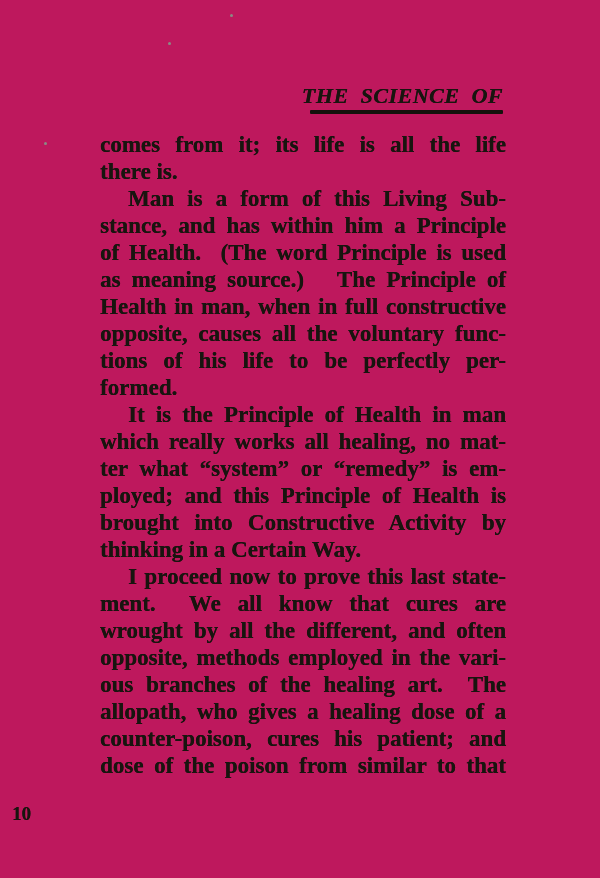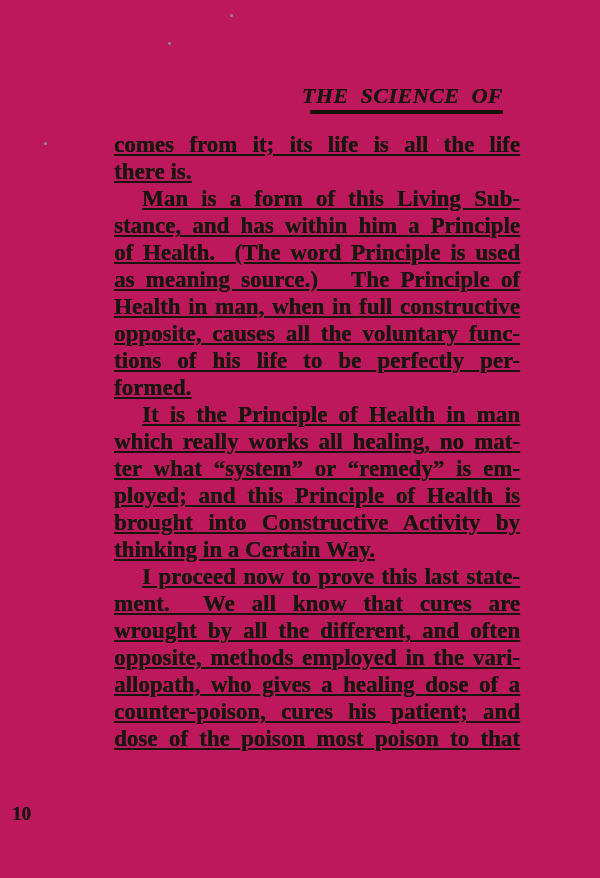--- a/index.html
+++ b/index.html
@@ -39,23 +39,22 @@
     width: 193px;
     height: 4px;
     background: #15120c;
     border-radius: 1px;
   }
 
   
   .body-block {
     position: absolute;
     top: 131px;
-    left: 114px;
+    left: 100px;
     width: 406px;
-    text-decoration: underline;
   }
   .line {
     font-size: 23px;
     font-weight: bold;
     line-height: 27px;
     height: 27px;
     text-align: justify;
     text-align-last: justify;
     text-shadow: 0.2px 0 0 currentColor;
   }
@@ -115,23 +114,24 @@
       <div class="line indent">It is the Principle of Health in man</div>
       <div class="line">which really works all healing, no mat-</div>
       <div class="line">ter what “system” or “remedy” is em-</div>
       <div class="line">ployed; and this Principle of Health is</div>
       <div class="line">brought into Constructive Activity by</div>
       <div class="line end">thinking in a Certain Way.</div>
       <div class="line indent">I proceed now to prove this last state-</div>
       <div class="line">ment.&nbsp; We all know that cures are</div>
       <div class="line">wrought by all the different, and often</div>
       <div class="line">opposite, methods employed in the vari-</div>
+      <div class="line">ous branches of the healing art.&nbsp; The</div>
       <div class="line">allopath, who gives a healing dose of a</div>
       <div class="line">counter-poison, cures his patient; and</div>
-      <div class="line">dose of the poison most poison to that</div>
+      <div class="line">dose of the poison from similar to that</div>
     </div>
 
   <div class="page-number">10</div>
 
   <div class="speck speck-1"></div>
   <div class="speck speck-2"></div>
   <div class="speck speck-3"></div>
   <div class="speck speck-4"></div>
 
 </div>

